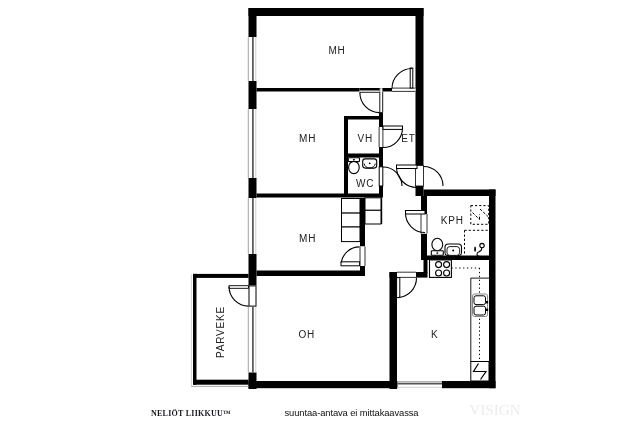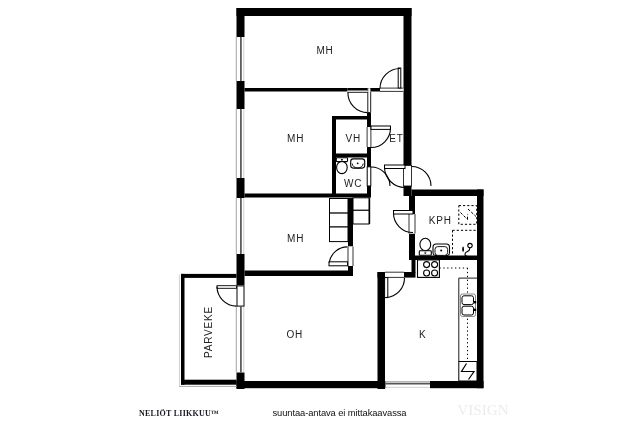--- a/index.html
+++ b/index.html
@@ -1,16 +1,16 @@
 <!DOCTYPE html>
 <html><head>
 <meta charset="utf-8">
 <style>
   html,body{margin:0;padding:0;background:#fff;}
-  .page{position:relative;width:593px;height:427px;background:#e5e5e5;overflow:hidden;}
+  .page{position:relative;width:593px;height:427px;background:#e5e5e5;overflow:hidden;margin-left:12px;}
   svg{display:block;}
   text{font-family:"Liberation Sans",sans-serif;}
 </style>
 </head>
 <body>
 <div class="page">
 <svg width="640" height="427" viewBox="0 0 640 427">
 <rect x="0" y="0" width="640" height="427" fill="#ffffff"></rect>
 
 <rect x="236.5" y="8" width="175" height="8" fill="#000"></rect>

